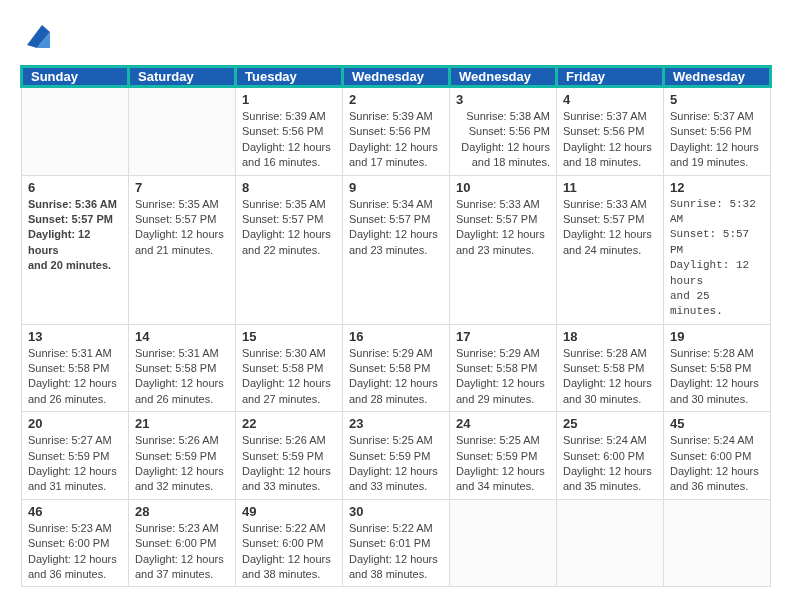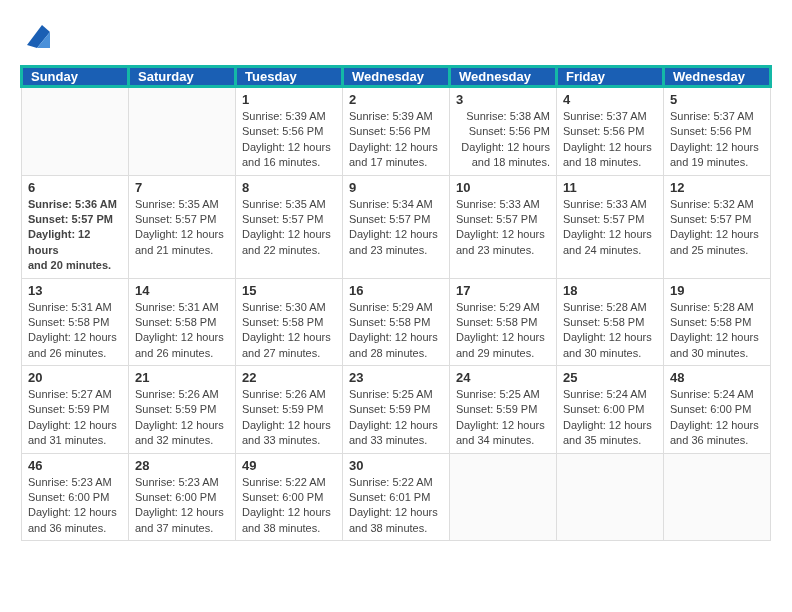--- a/index.html
+++ b/index.html
@@ -192,21 +192,21 @@
         </td>
         <td>
           <span class="day-number">11</span>
           <div class="day-info" style="white-space: pre-line;">Sunrise: 5:33 AM
 Sunset: 5:57 PM
 Daylight: 12 hours
 and 24 minutes.</div>
         </td>
         <td>
           <span class="day-number">12</span>
-          <div class="day-info" style="white-space: pre-line;">Sunrise: 5:32 AM
+          <div class="day-info" style="white-space: pre-line; font-family: Liberation Mono, monospace;">Sunrise: 5:32 AM
 Sunset: 5:57 PM
 Daylight: 12 hours
 and 25 minutes.</div>
         </td>
       </tr>
       <tr>
         <td>
           <span class="day-number">13</span>
           <div class="day-info" style="white-space: pre-line;">Sunrise: 5:31 AM
 Sunset: 5:58 PM
@@ -293,21 +293,21 @@
 and 34 minutes.</div>
         </td>
         <td>
           <span class="day-number">25</span>
           <div class="day-info" style="white-space: pre-line;">Sunrise: 5:24 AM
 Sunset: 6:00 PM
 Daylight: 12 hours
 and 35 minutes.</div>
         </td>
         <td>
-          <span class="day-number">48</span>
+          <span class="day-number">45</span>
           <div class="day-info" style="white-space: pre-line;">Sunrise: 5:24 AM
 Sunset: 6:00 PM
 Daylight: 12 hours
 and 36 minutes.</div>
         </td>
       </tr>
       <tr>
         <td>
           <span class="day-number">46</span>
           <div class="day-info" style="white-space: pre-line;">Sunrise: 5:23 AM

